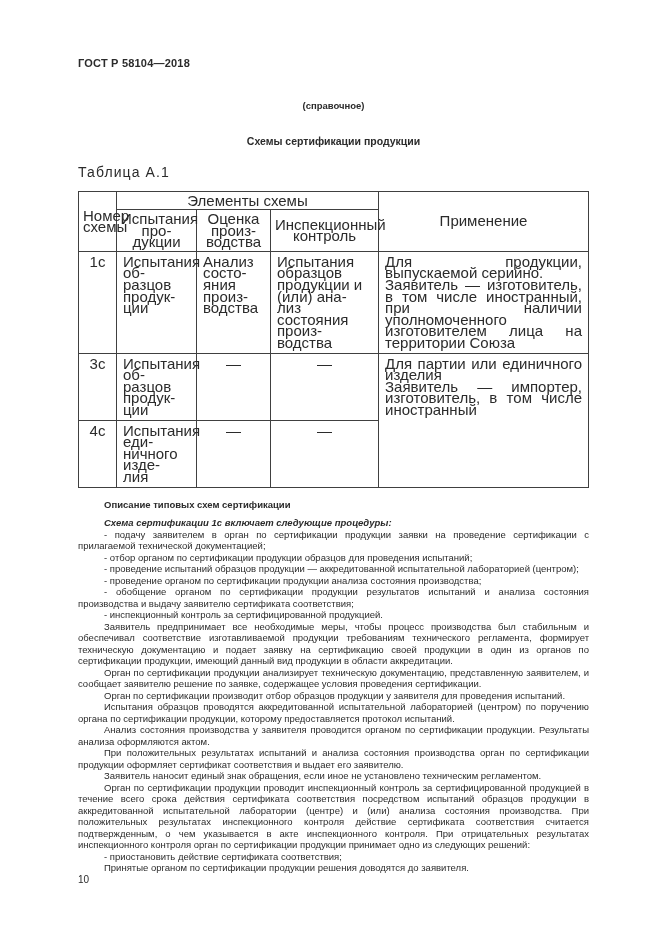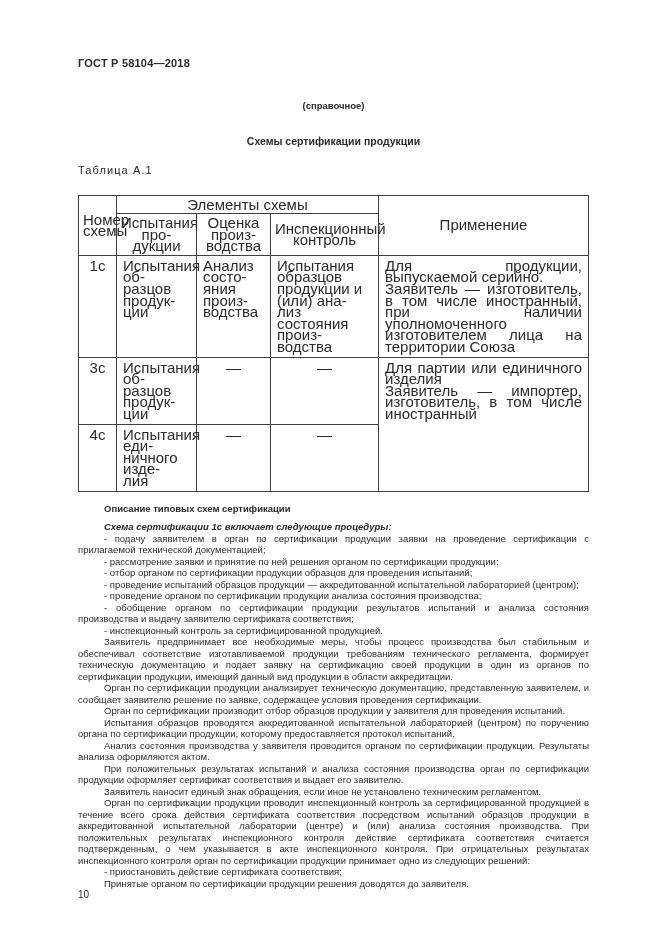--- a/index.html
+++ b/index.html
@@ -11,21 +11,21 @@
     color: #2b2b2b;
     font-family: "Liberation Sans", "DejaVu Sans", sans-serif;
     padding: 57px 72px 0 78px;
     overflow: hidden;
   }
   .doc-number { font-size: 11px; font-weight: bold; letter-spacing: .2px; }
   .appendix-block { text-align: center; margin-top: 31px; font-weight: bold;
     font-size: 9.5px; line-height: 12.5px; }
   .section-title { text-align: center; font-weight: bold; font-size: 10.5px;
     margin: 22px 0 0 0; }
-  .table-label { font-size: 11px; margin: 17px 0 19px 0; letter-spacing: 1.1px; }
+  .table-label { font-size: 14px; margin: 17px 0 11px 0; letter-spacing: 1.1px; }
 
   table.scheme-table { width: 100%; border-collapse: collapse; table-layout: fixed; }
   .scheme-table th, .scheme-table td {
     border: 1px solid #404040;
     font-size: 15px; line-height: 11.6px;
     padding: 4px 6px;
     vertical-align: top;
     font-weight: normal;
   }
   .scheme-table th { text-align: center; vertical-align: middle; padding: 3px 4px; }
@@ -111,21 +111,20 @@
       <td class="cell-center">—</td>
       <td class="cell-center">—</td>
     </tr>
   </tbody>
     </table>
 
   <div class="body-text">
     <p class="p head">Описание типовых схем сертификации</p>
     <p class="p subhead">Схема сертификации 1с включает следующие процедуры:</p>
     <p class="p">- подачу заявителем в орган по сертификации продукции заявки на проведение сертификации с прилагаемой технической документацией;</p>
-    <p class="p">- рассмотрение заявки и принятие по ней решения органом по сертификации продукции;</p>
     <p class="p">- отбор органом по сертификации продукции образцов для проведения испытаний;</p>
     <p class="p">- проведение испытаний образцов продукции — аккредитованной испытательной лабораторией (центром);</p>
     <p class="p">- проведение органом по сертификации продукции анализа состояния производства;</p>
     <p class="p">- обобщение органом по сертификации продукции результатов испытаний и анализа состояния производства и выдачу заявителю сертификата соответствия;</p>
     <p class="p">- инспекционный контроль за сертифицированной продукцией.</p>
     <p class="p">Заявитель предпринимает все необходимые меры, чтобы процесс производства был стабильным и обеспечивал соответствие изготавливаемой продукции требованиям технического регламента, формирует техническую документацию и подает заявку на сертификацию своей продукции в один из органов по сертификации продукции, имеющий данный вид продукции в области аккредитации.</p>
     <p class="p">Орган по сертификации продукции анализирует техническую документацию, представленную заявителем, и сообщает заявителю решение по заявке, содержащее условия проведения сертификации.</p>
     <p class="p">Орган по сертификации производит отбор образцов продукции у заявителя для проведения испытаний.</p>
     <p class="p">Испытания образцов проводятся аккредитованной испытательной лабораторией (центром) по поручению органа по сертификации продукции, которому предоставляется протокол испытаний.</p>
     <p class="p">Анализ состояния производства у заявителя проводится органом по сертификации продукции. Результаты анализа оформляются актом.</p>

